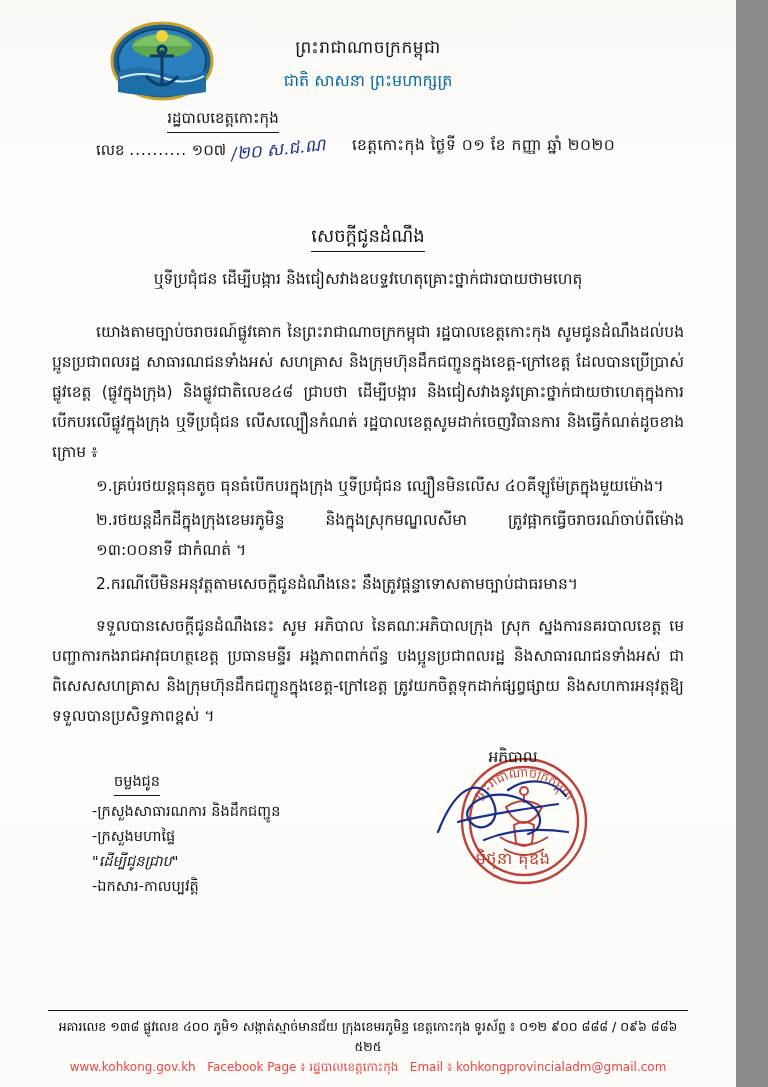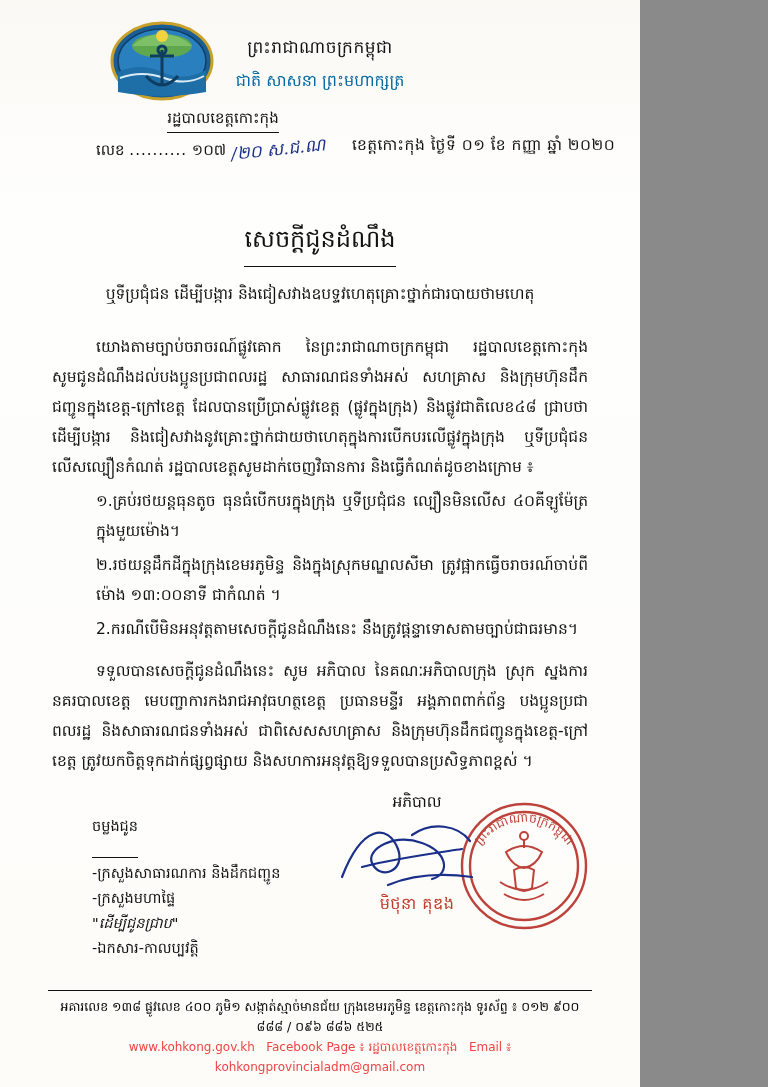--- a/index.html
+++ b/index.html
@@ -6,21 +6,21 @@
   html, body {
     margin: 0;
     padding: 0;
     background: #8a8a8a;
   }
   body {
     font-family: "DejaVu Sans", "Liberation Sans", sans-serif;
   }
   .page {
     position: relative;
-    width: 640px;
+    width: 736px;
     height: 1087px;
     background: #fdfdfb;
     overflow: hidden;
   }
   .paper-tint {
     position: absolute;
     inset: 0;
     background:
       linear-gradient(180deg, rgba(250,248,243,0.9) 0%, rgba(255,255,255,0.6) 20%, rgba(252,251,247,0.8) 100%);
     pointer-events: none;
@@ -104,24 +104,24 @@
   }
   .dateblock .row { white-space: nowrap; }
   .dt { letter-spacing: 0.5px; }
 
   
   .title-wrap {
     margin-top: 108px;
     text-align: center;
   }
   .doc-title {
-    font-size: 24px;
+    font-size: 18px;
     display: inline-block;
     border-bottom: 1.6px solid #111;
-    padding-bottom: 7px;
+    padding-bottom: 0;
   }
   .subject {
     margin-top: 14px;
     text-align: center;
     font-size: 15.5px;
     line-height: 27px;
     padding: 0 18px;
   }
 
   
@@ -159,21 +159,22 @@
   .cc {
     position: absolute;
     left: 40px;
     top: 32px;
     font-size: 14.5px;
     line-height: 25px;
   }
   .cc .cc-title {
     border-bottom: 1.3px solid #111;
     display: inline-block;
-    padding-bottom: 18px;
+    margin-left: 22px;
+    padding-bottom: 1px;
     margin-bottom: 3px;
   }
   .cc .it { font-style: italic; }
 
   .signer {
     position: absolute;
     right: 56px;
     top: 10px;
     width: 230px;
     text-align: center;

